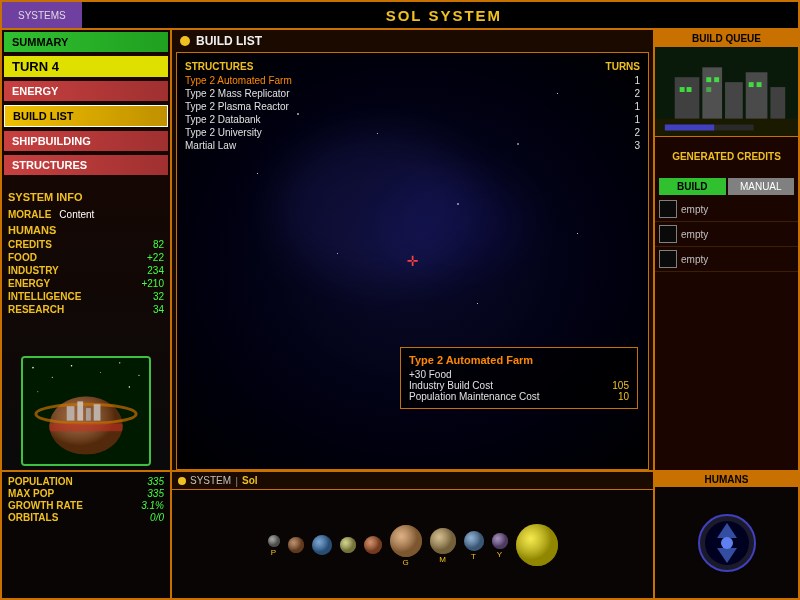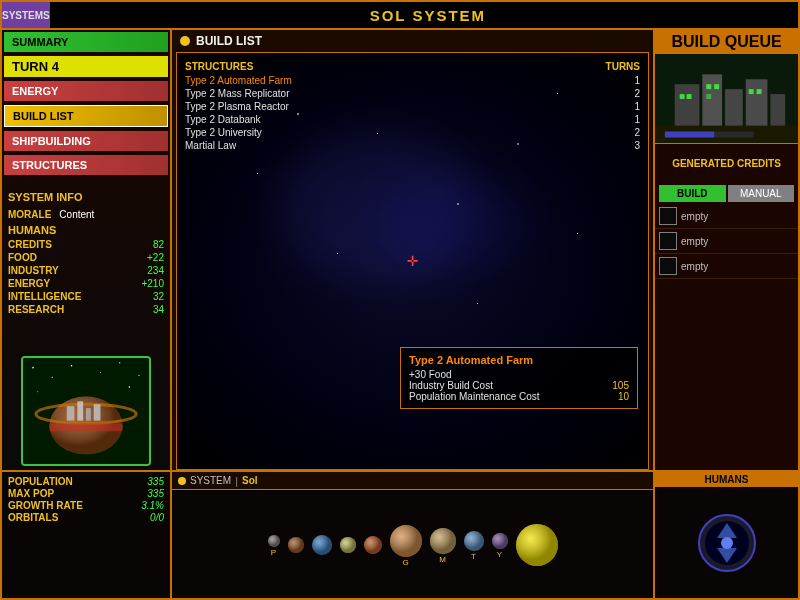--- a/index.html
+++ b/index.html
@@ -29,23 +29,23 @@
       height: 28px;
       background: #000;
       display: flex;
       align-items: center;
       border-bottom: 2px solid #c87000;
       flex-shrink: 0;
     }
     .top-bar-systems {
       background: #7040a0;
       color: #ddd;
-      padding: 3px 0;
-      font-size: 10px;
-      font-weight: bold;
+      padding: 3px 16px;
+      font-size: 10px;
+      font-weight: normal;
       height: 100%;
       display: flex;
       align-items: center;
       margin-right: 8px;
     }
     .top-bar-title {
       color: #f0c020;
       font-size: 15px;
       font-weight: bold;
       letter-spacing: 2px;
@@ -287,21 +287,21 @@
       background: #1a0500;
       border-left: 2px solid #c87000;
       display: flex;
       flex-direction: column;
       flex-shrink: 0;
     }
     .build-queue-header {
       background: #c87000;
       color: #000;
       font-weight: bold;
-      font-size: 16px;
+      font-size: 10px;
       text-align: center;
       padding: 3px;
       text-transform: uppercase;
     }
     .build-queue-img {
       width: 100%;
       height: 90px;
       background: #0a1a0a;
       display: flex;
       align-items: center;

